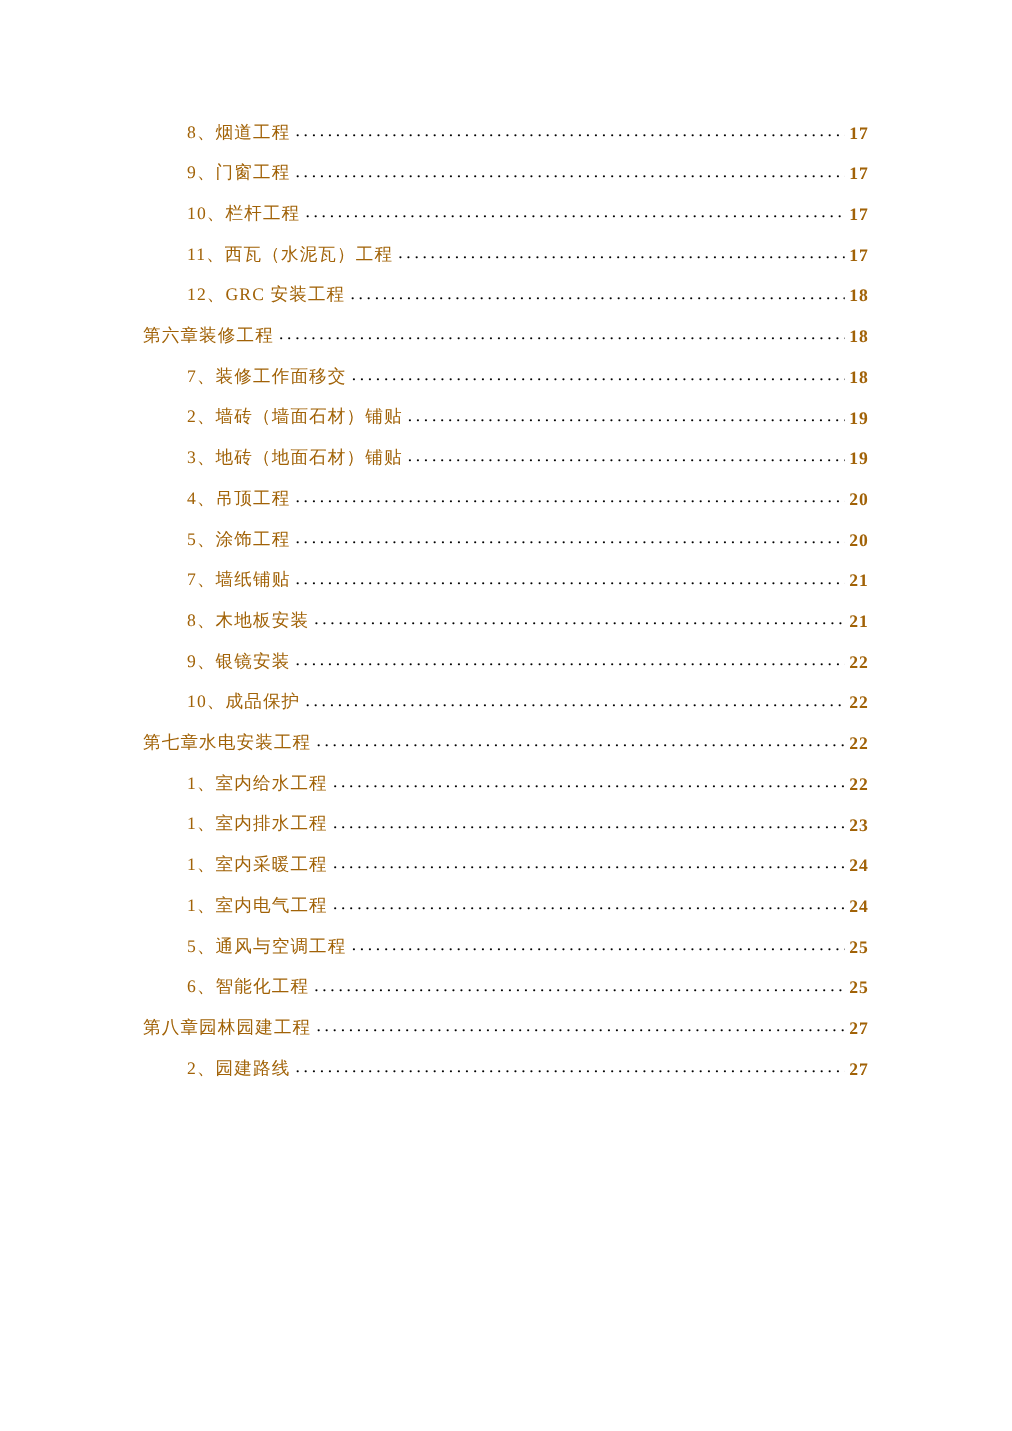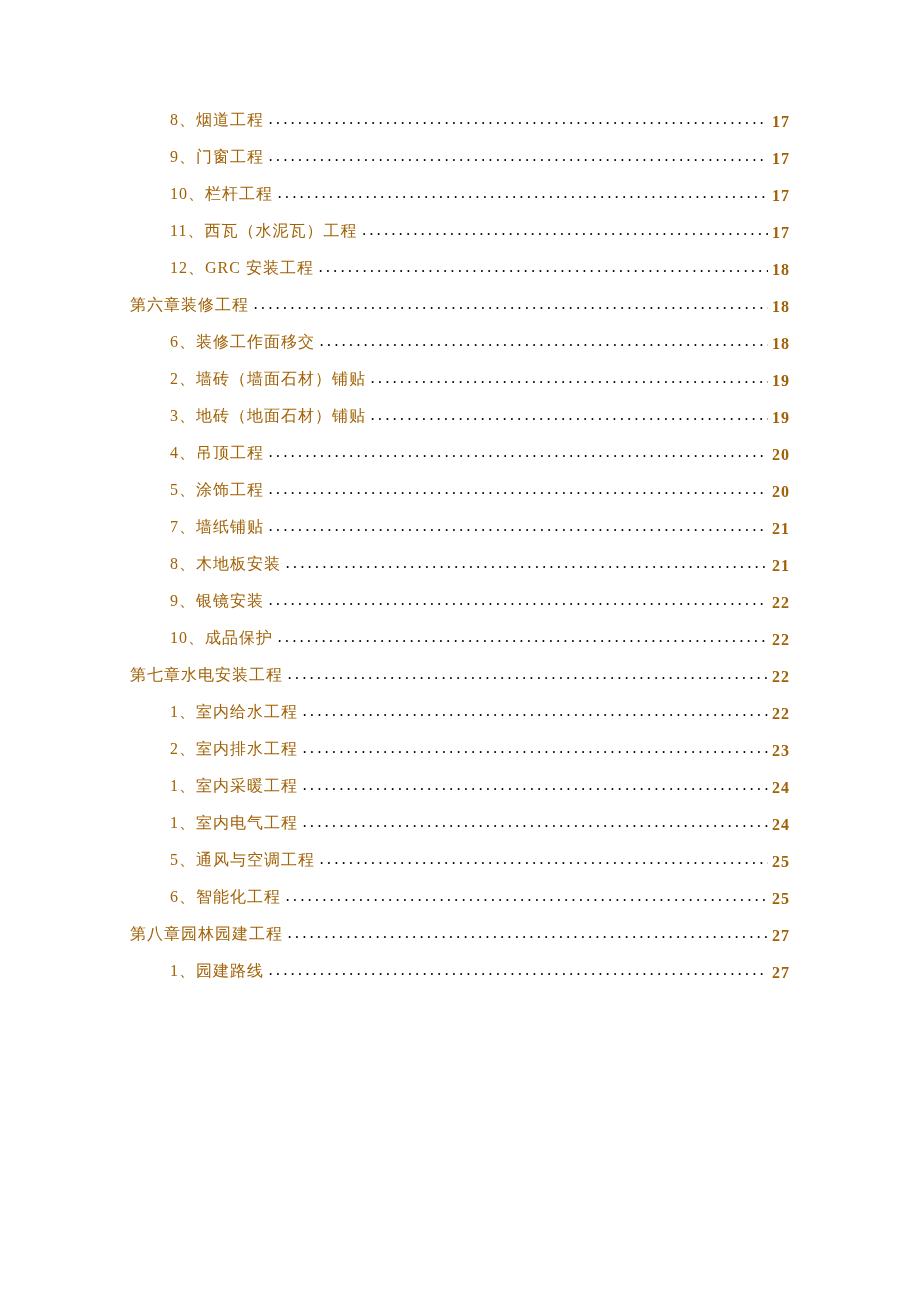--- a/index.html
+++ b/index.html
@@ -86,21 +86,21 @@
       <span class="toc-label">12、GRC 安装工程</span>
       <span class="toc-dots"></span>
       <span class="toc-page">18</span>
     </div>
     <div class="toc-entry level1">
       <span class="toc-label">第六章装修工程</span>
       <span class="toc-dots"></span>
       <span class="toc-page">18</span>
     </div>
     <div class="toc-entry level2">
-      <span class="toc-label">6、装修工作面移交</span>
+      <span class="toc-label">7、装修工作面移交</span>
       <span class="toc-dots"></span>
       <span class="toc-page">18</span>
     </div>
     <div class="toc-entry level2">
       <span class="toc-label">2、墙砖（墙面石材）铺贴</span>
       <span class="toc-dots"></span>
       <span class="toc-page">19</span>
     </div>
     <div class="toc-entry level2">
       <span class="toc-label">3、地砖（地面石材）铺贴</span>
@@ -141,21 +141,21 @@
       <span class="toc-label">第七章水电安装工程</span>
       <span class="toc-dots"></span>
       <span class="toc-page">22</span>
     </div>
     <div class="toc-entry level2">
       <span class="toc-label">1、室内给水工程</span>
       <span class="toc-dots"></span>
       <span class="toc-page">22</span>
     </div>
     <div class="toc-entry level2">
-      <span class="toc-label">2、室内排水工程</span>
+      <span class="toc-label">1、室内排水工程</span>
       <span class="toc-dots"></span>
       <span class="toc-page">23</span>
     </div>
     <div class="toc-entry level2">
       <span class="toc-label">1、室内采暖工程</span>
       <span class="toc-dots"></span>
       <span class="toc-page">24</span>
     </div>
     <div class="toc-entry level2">
       <span class="toc-label">1、室内电气工程</span>
@@ -171,17 +171,17 @@
       <span class="toc-label">6、智能化工程</span>
       <span class="toc-dots"></span>
       <span class="toc-page">25</span>
     </div>
     <div class="toc-entry level1">
       <span class="toc-label">第八章园林园建工程</span>
       <span class="toc-dots"></span>
       <span class="toc-page">27</span>
     </div>
     <div class="toc-entry level2">
-      <span class="toc-label">1、园建路线</span>
+      <span class="toc-label">2、园建路线</span>
       <span class="toc-dots"></span>
       <span class="toc-page">27</span>
     </div>
   </div>
 
 </body></html>

